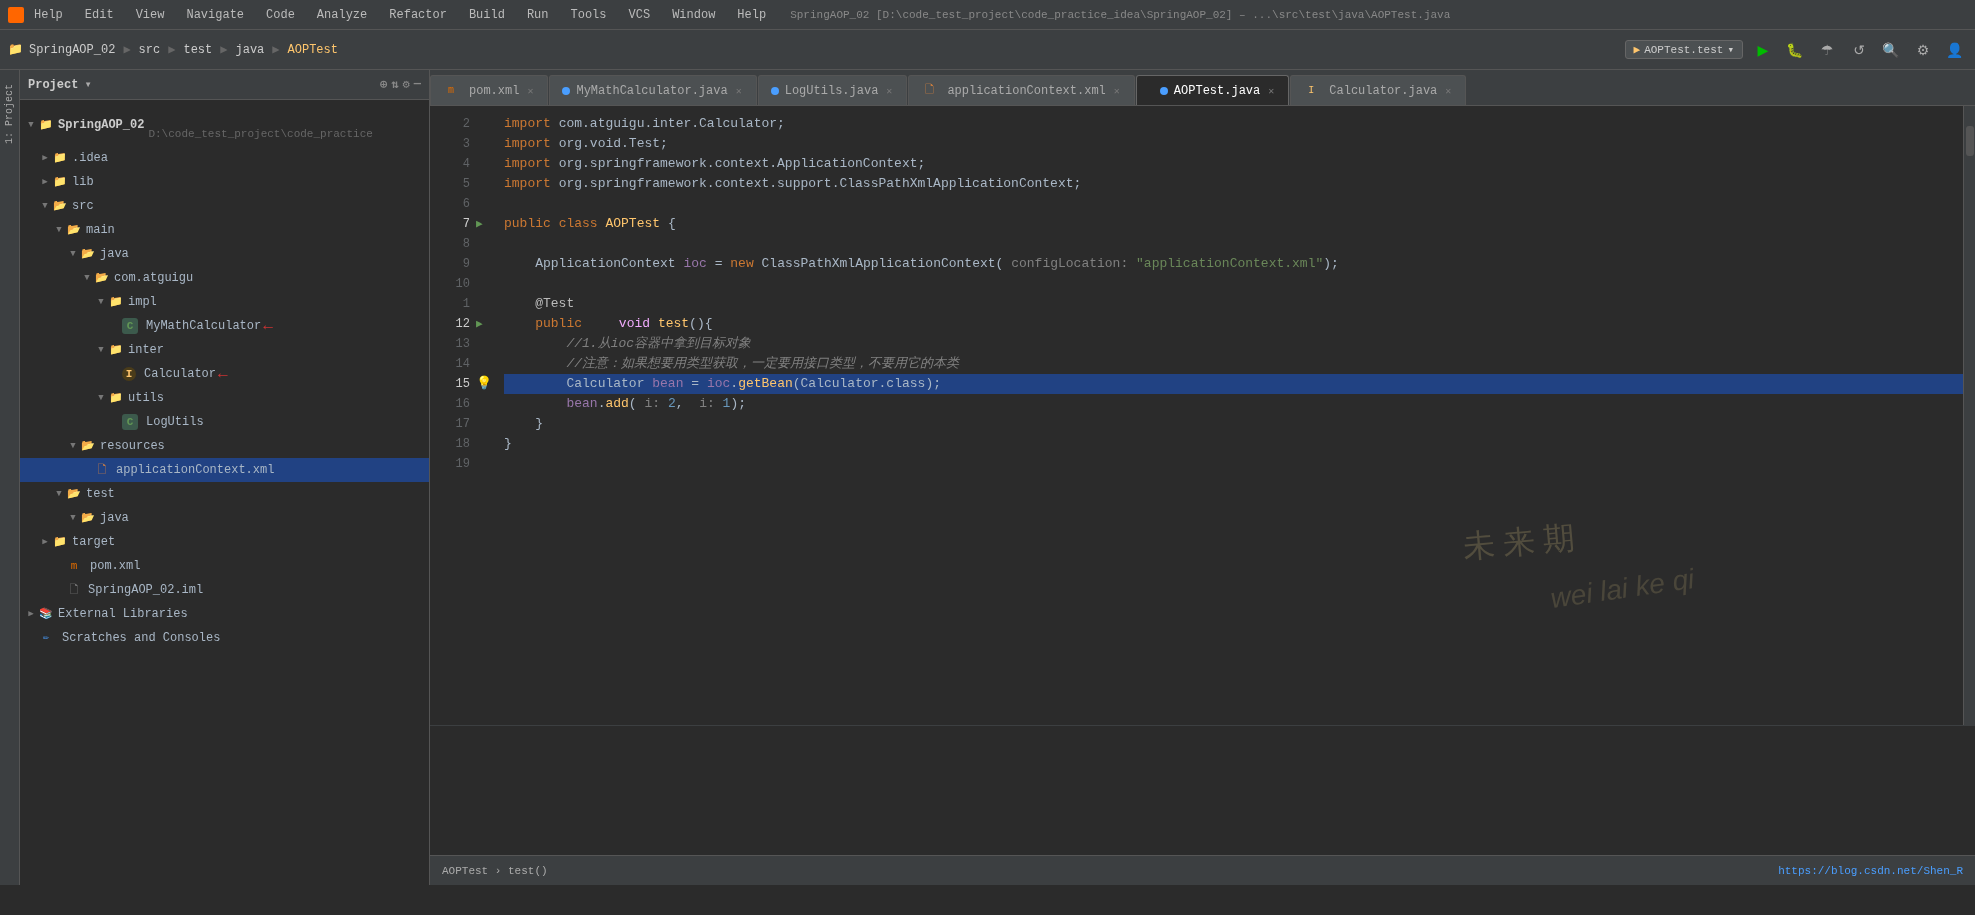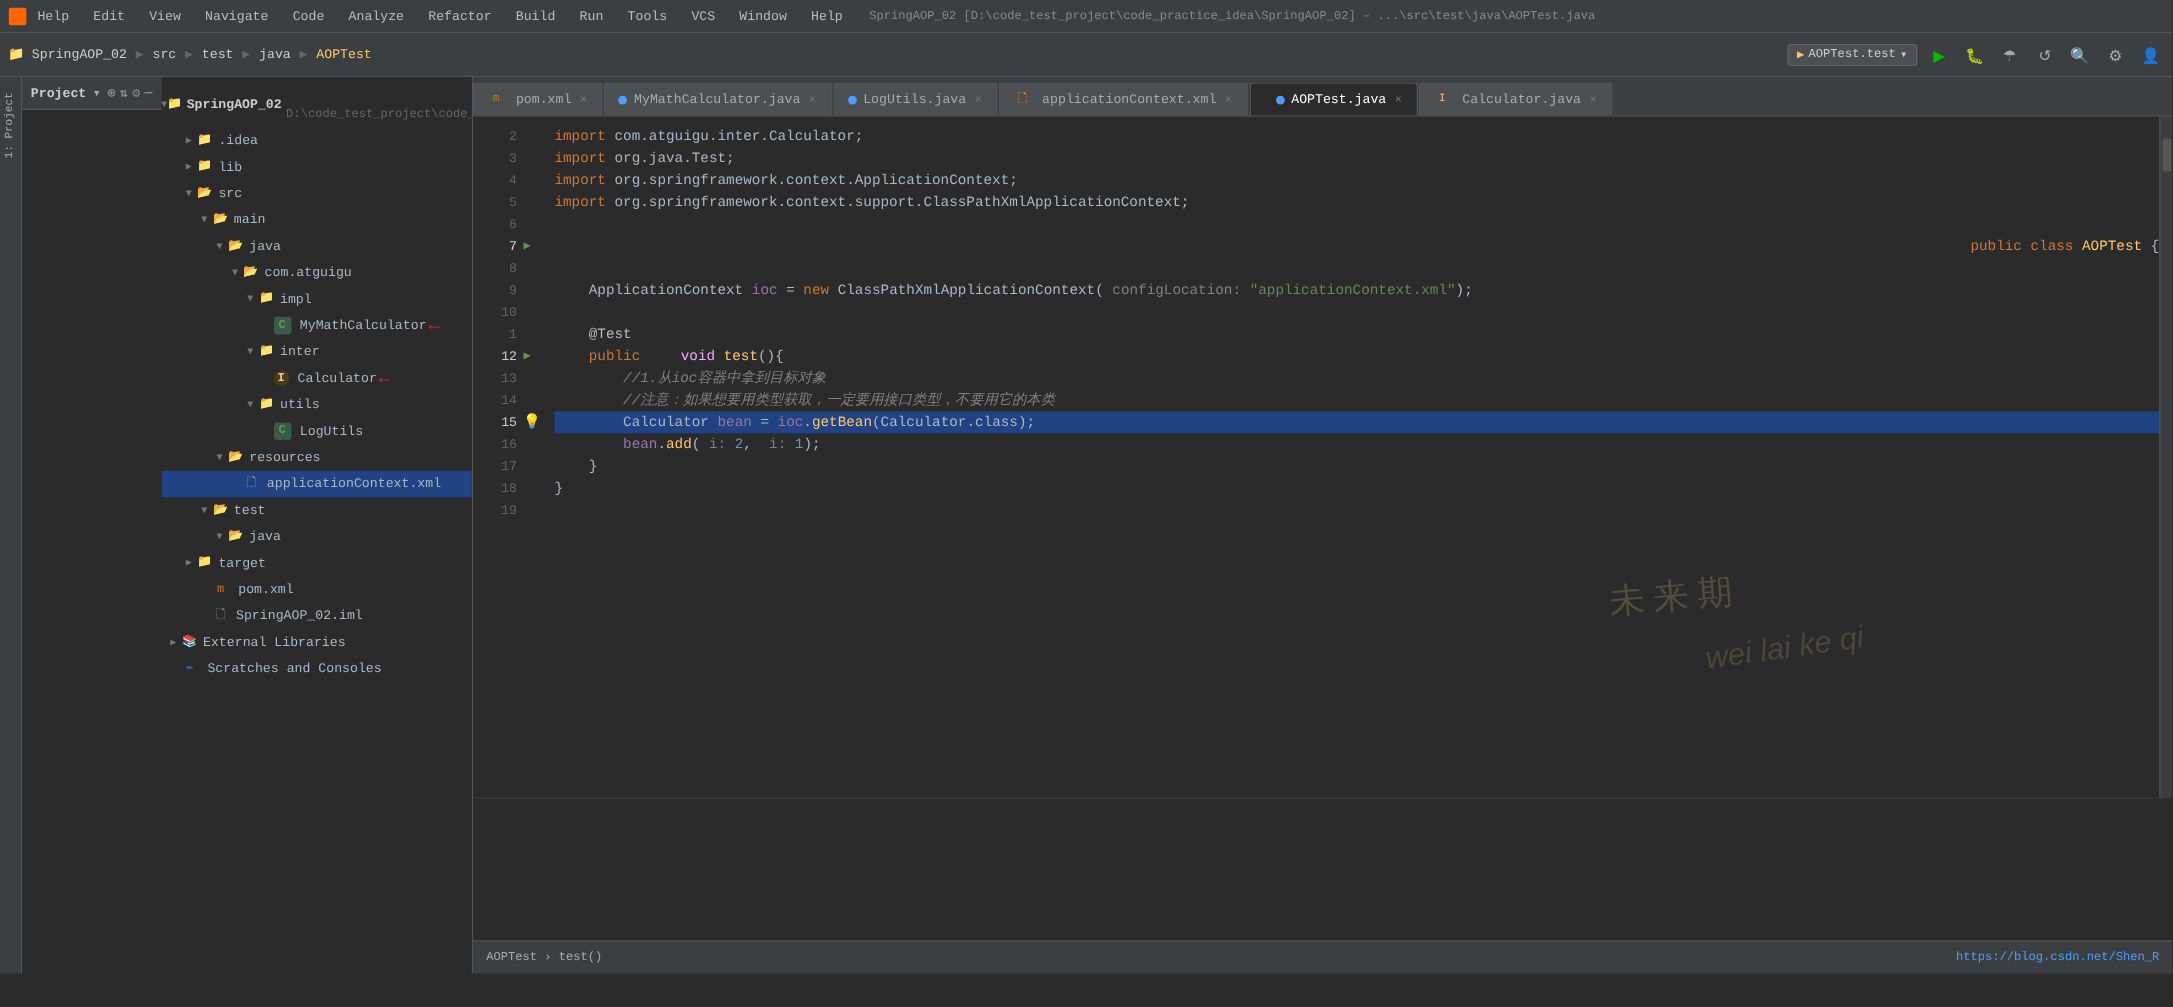--- a/index.html
+++ b/index.html
@@ -118,21 +118,21 @@
       color: #aaa;
       margin-top: 8px;
     }
 
     
     .project-panel {
       width: 410px;
       background: #2b2b2b;
       border-right: 1px solid #555;
       display: flex;
-      flex-direction: row;
+      flex-direction: column;
     }
     .panel-header {
       height: 30px;
       background: #3c3f41;
       display: flex;
       align-items: center;
       padding: 0 8px;
       font-size: 12px;
       font-weight: bold;
       color: #ccc;
@@ -613,25 +613,25 @@
         <div style="height:20px;"></div>
         <div style="height:20px;color:#e5c07b;font-size:13px;display:flex;align-items:center;">💡</div>
         <div style="height:20px;"></div>
         <div style="height:20px;"></div>
         <div style="height:20px;"></div>
         <div style="height:20px;"></div>
       </div>
 
       <div class="code-lines" style="flex:1;padding:8px 0 8px 10px;font-size:13px;line-height:20px;overflow:auto;background:#2b2b2b;">
         <pre style="height:20px;"><span style="color:#cc7832;">import</span> <span style="color:#a9b7c6;">com.atguigu.inter.Calculator</span><span style="color:#a9b7c6;">;</span></pre>
-        <pre style="height:20px;"><span style="color:#cc7832;">import</span> <span style="color:#a9b7c6;">org.java.Test</span><span style="color:#a9b7c6;">;</span></pre>
+        <pre style="height:20px;"><span style="color:#cc7832;">import</span> <span style="color:#a9b7c6;">org.void.Test</span><span style="color:#a9b7c6;">;</span></pre>
         <pre style="height:20px;"><span style="color:#cc7832;">import</span> <span style="color:#a9b7c6;">org.springframework.context.ApplicationContext</span><span style="color:#a9b7c6;">;</span></pre>
         <pre style="height:20px;"><span style="color:#cc7832;">import</span> <span style="color:#a9b7c6;">org.springframework.context.support.ClassPathXmlApplicationContext</span><span style="color:#a9b7c6;">;</span></pre>
         <pre style="height:20px;"> </pre>
-        <pre style="height:20px;text-align:right;"><span style="color:#cc7832;">public</span> <span style="color:#cc7832;">class</span> <span style="color:#ffc66d;">AOPTest</span> <span style="color:#a9b7c6;">{</span></pre>
+        <pre style="height:20px;"><span style="color:#cc7832;">public</span> <span style="color:#cc7832;">class</span> <span style="color:#ffc66d;">AOPTest</span> <span style="color:#a9b7c6;">{</span></pre>
         <pre style="height:20px;"> </pre>
         <pre style="height:20px;">    <span style="color:#a9b7c6;">ApplicationContext</span> <span style="color:#9876aa;">ioc</span> <span style="color:#a9b7c6;">=</span> <span style="color:#cc7832;">new</span> <span style="color:#a9b7c6;">ClassPathXmlApplicationContext(</span> <span style="color:#808080;">configLocation:</span> <span style="color:#6a8759;">"applicationContext.xml"</span><span style="color:#a9b7c6;">);</span></pre>
         <pre style="height:20px;"> </pre>
         <pre style="height:20px;">    <span style="color:#bbb;">@Test</span></pre>
         <pre style="height:20px;">    <span style="color:#cc7832;">public</span> <span style="color:#f0abfc;margin-left:29px;">void</span> <span style="color:#ffc66d;">test</span><span style="color:#a9b7c6;">(){</span></pre>
         <pre style="height:20px;">        <span style="color:#808080;font-style:italic;">//1.从ioc容器中拿到目标对象</span></pre>
         <pre style="height:20px;">        <span style="color:#808080;font-style:italic;">//注意：如果想要用类型获取，一定要用接口类型，不要用它的本类</span></pre>
         <pre style="height:20px;background:#214283;display:block;">        <span style="color:#a9b7c6;">Calculator</span> <span style="color:#9876aa;">bean</span> <span style="color:#a9b7c6;">=</span> <span style="color:#9876aa;">ioc</span><span style="color:#a9b7c6;">.</span><span style="color:#ffc66d;">getBean</span><span style="color:#a9b7c6;">(Calculator.</span><span style="color:#a9b7c6;">class</span><span style="color:#a9b7c6;">);</span></pre>
         <pre style="height:20px;">        <span style="color:#9876aa;">bean</span><span style="color:#a9b7c6;">.</span><span style="color:#ffc66d;">add</span><span style="color:#a9b7c6;">(</span> <span style="color:#808080;">i:</span> <span style="color:#6897bb;">2</span><span style="color:#a9b7c6;">,</span>  <span style="color:#808080;">i:</span> <span style="color:#6897bb;">1</span><span style="color:#a9b7c6;">);</span></pre>
         <pre style="height:20px;">    <span style="color:#a9b7c6;">}</span></pre>

